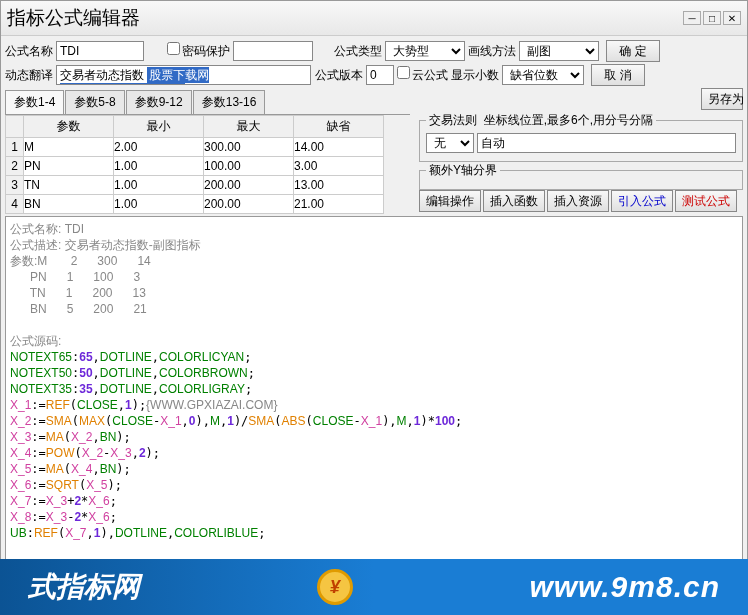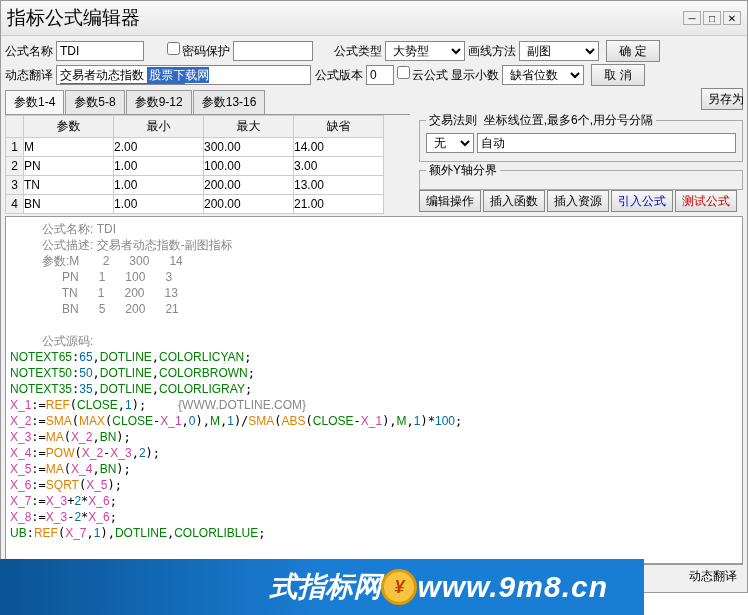--- a/index.html
+++ b/index.html
@@ -25,27 +25,27 @@
 .param-grid .td.hdr { background: #f0f0f0; text-align: center; padding: 2px 4px; }
 .param-grid input { border: none; width: 100%; height: 18px; }
 .param-grid .rownum { background: #f0f0f0; text-align: center; width: 18px; padding: 2px; }
 .left-panel { width: 405px; }
 .right-panel { flex: 1; padding-left: 6px; }
 fieldset { border: 1px solid #aaa; padding: 4px 6px 6px 6px; }
 legend { padding: 0 3px; }
 .btn-row { display: flex; gap: 2px; flex-wrap: wrap; }
 .code-area { background: #fff; border: 1px solid #999; padding: 4px; font-family: "Consolas", monospace; font-size: 12px; line-height: 16px; height: 348px; overflow: hidden; white-space: pre; }
 .status { border-top: 1px solid #999; padding: 3px 6px; display: flex; justify-content: space-between; background: #f0f0f0; }
-.banner { position: absolute; left: 0; bottom: 0; width: 644px; height: 56px; background: linear-gradient(90deg,#0b5394 0%,#1a7dd4 50%,#1a7dd4 100%); display: flex; align-items: center; justify-content: flex-end; padding: 0 36px; color: #fff; font-weight: bold; font-style: italic; }
+.banner { position: absolute; left: 0; bottom: 0; width: 748px; height: 56px; background: linear-gradient(90deg,#0b5394 0%,#1a7dd4 50%,#1a7dd4 100%); display: flex; align-items: center; justify-content: space-between; padding: 0 28px; color: #fff; font-weight: bold; font-style: italic; }
 .banner .left-txt { font-size: 28px; font-family: "Microsoft YaHei"; }
 .banner .right-txt { font-size: 30px; letter-spacing: 1px; }
 .coin { width: 36px; height: 36px; border-radius: 50%; background: #f5c542; border: 3px solid #e09b00; display: flex; align-items: center; justify-content: center; color: #c04000; font-size: 18px; }
-.c-gray { color: #888; margin-left: 32px; }
+.c-gray { color: #888; }
 .c-green { color: #008000; }
-.c-red { color: #0369a1; }
+.c-red { color: #6d28d9; font-weight: bold; }
 .c-orange { color: #e08000; }
 .c-pink { color: #d040a0; }
 .c-bold { font-weight: normal; }
 </style>
 </head>
 <body>
 
 <div class="window">
   <div class="titlebar">
     <span class="titlebar-text">指标公式编辑器</span>
@@ -155,21 +155,21 @@
 <span class="c-gray">公式描述: 交易者动态指数-副图指标</span>
 <span class="c-gray"><span>参数:</span>M       2      300      14</span>
 <span class="c-gray">      PN      1      100      3</span>
 <span class="c-gray">      TN      1      200      13</span>
 <span class="c-gray">      BN      5      200      21</span>
 
 <span class="c-gray">公式源码:</span>
 <span class="c-green c-bold">NOTEXT65</span>:<span class="c-red">65</span>,<span class="c-green c-bold">DOTLINE</span>,<span class="c-green c-bold">COLORLICYAN</span>;
 <span class="c-green c-bold">NOTEXT50</span>:<span class="c-red">50</span>,<span class="c-green c-bold">DOTLINE</span>,<span class="c-green c-bold">COLORBROWN</span>;
 <span class="c-green c-bold">NOTEXT35</span>:<span class="c-red">35</span>,<span class="c-green c-bold">DOTLINE</span>,<span class="c-green c-bold">COLORLIGRAY</span>;
-<span class="c-pink c-bold">X_1</span>:=<span class="c-orange c-bold">REF</span>(<span class="c-green c-bold">CLOSE</span>,<span class="c-red">1</span>);<span class="c-gray">{WWW.DOTLINE.COM}</span>
+<span class="c-pink c-bold">X_1</span>:=<span class="c-orange c-bold">REF</span>(<span class="c-green c-bold">CLOSE</span>,<span class="c-red">1</span>);<span class="c-gray">{WWW.GPXIAZAI.COM}</span>
 <span class="c-pink c-bold">X_2</span>:=<span class="c-orange c-bold">SMA</span>(<span class="c-orange c-bold">MAX</span>(<span class="c-green c-bold">CLOSE</span>-<span class="c-pink">X_1</span>,<span class="c-red">0</span>),<span class="c-green">M</span>,<span class="c-red">1</span>)/<span class="c-orange c-bold">SMA</span>(<span class="c-orange c-bold">ABS</span>(<span class="c-green c-bold">CLOSE</span>-<span class="c-pink">X_1</span>),<span class="c-green">M</span>,<span class="c-red">1</span>)*<span class="c-red">100</span>;
 <span class="c-pink c-bold">X_3</span>:=<span class="c-orange c-bold">MA</span>(<span class="c-pink">X_2</span>,<span class="c-green">BN</span>);
 <span class="c-pink c-bold">X_4</span>:=<span class="c-orange c-bold">POW</span>(<span class="c-pink">X_2</span>-<span class="c-pink">X_3</span>,<span class="c-red">2</span>);
 <span class="c-pink c-bold">X_5</span>:=<span class="c-orange c-bold">MA</span>(<span class="c-pink">X_4</span>,<span class="c-green">BN</span>);
 <span class="c-pink c-bold">X_6</span>:=<span class="c-orange c-bold">SQRT</span>(<span class="c-pink">X_5</span>);
 <span class="c-pink c-bold">X_7</span>:=<span class="c-pink">X_3</span>+<span class="c-red">2</span>*<span class="c-pink">X_6</span>;
 <span class="c-pink c-bold">X_8</span>:=<span class="c-pink">X_3</span>-<span class="c-red">2</span>*<span class="c-pink">X_6</span>;
 <span class="c-green c-bold">UB</span>:<span class="c-orange c-bold">REF</span>(<span class="c-pink">X_7</span>,<span class="c-red">1</span>),<span class="c-green c-bold">DOTLINE</span>,<span class="c-green c-bold">COLORLIBLUE</span>;</div>
 
     <div class="status">

